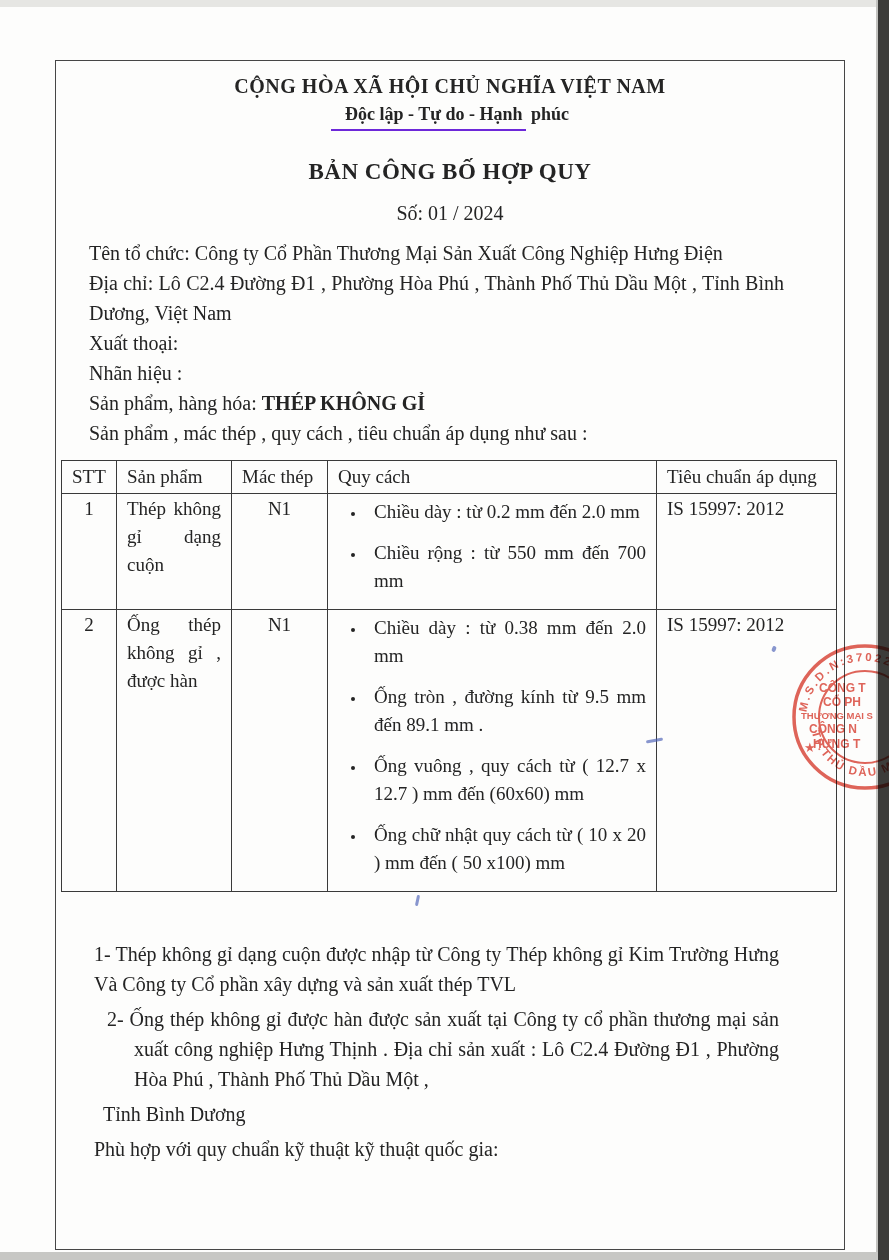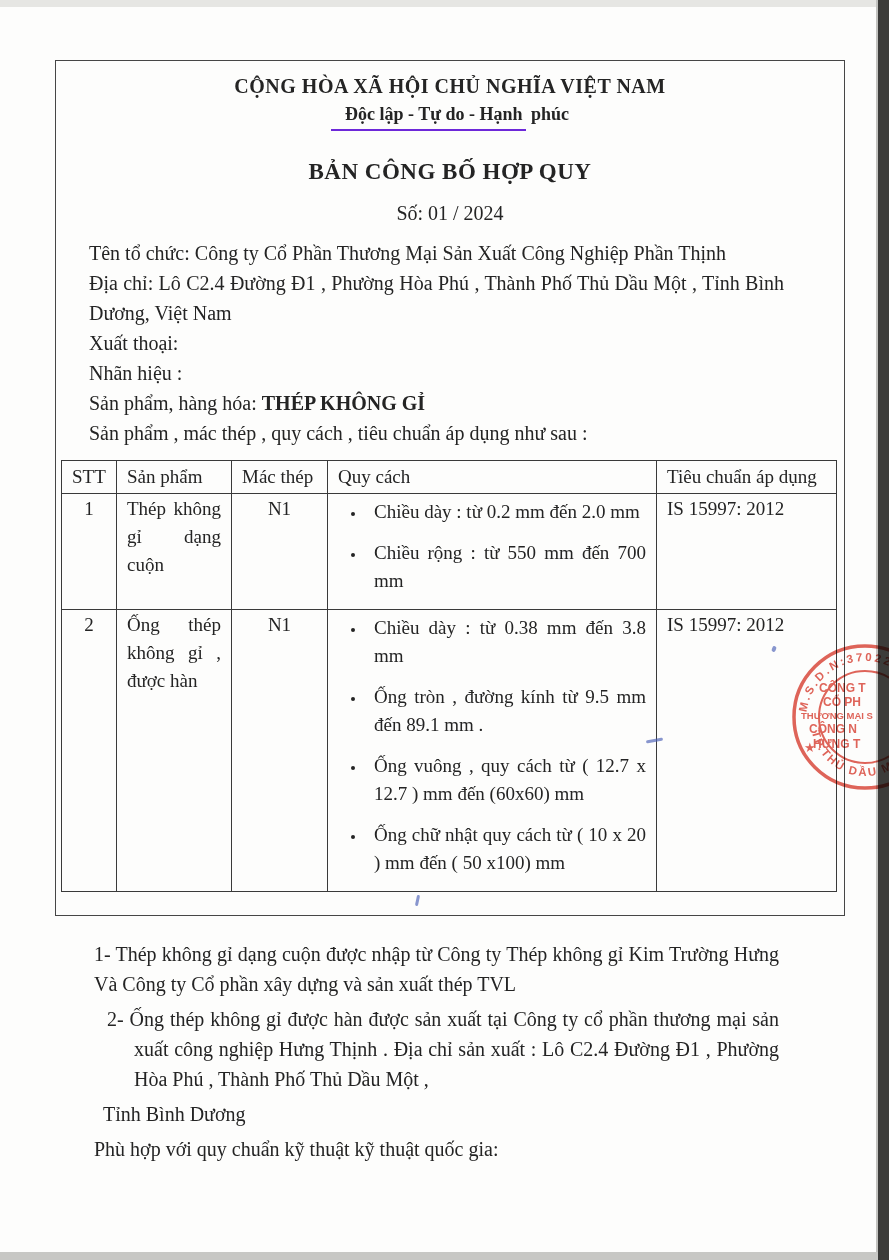--- a/index.html
+++ b/index.html
@@ -9,21 +9,21 @@
     font-family:"Liberation Serif","DejaVu Serif",serif;
   }
   
   .edge-top{position:absolute;left:0;top:0;width:882px;height:7px;background:#e6e6e3;}
   .edge-right-line{position:absolute;right:11px;top:0;width:2px;height:100%;background:#c2c2bf;}
   .edge-right{position:absolute;right:0;top:0;width:11px;height:100%;background:#3c3c3a;}
   .edge-bottom{position:absolute;left:0;top:1252px;width:878px;height:8px;background:#c7c7c4;}
 
   
   .frame{
-    position:absolute;left:55px;top:60px;width:790px;height:856px;
+    position:absolute;left:55px;top:60px;width:790px;height:1190px;
     border:1.5px solid #464646;box-sizing:border-box;
   }
 
   .header{text-align:center;padding-top:12px;}
   .national-title{font-size:20px;font-weight:bold;line-height:26px;letter-spacing:.5px;}
   .motto{margin-top:3px;font-size:18px;font-weight:bold;line-height:24px;}
   .motto .uline{display:inline-block;border-bottom:2px solid #6d28d9;padding:0 4px 3px 14px;}
   .doc-title{margin-top:27px;font-size:23px;font-weight:bold;line-height:28px;letter-spacing:.5px;}
   .doc-number{margin-top:15px;font-size:20px;line-height:24px;}
 
@@ -79,21 +79,21 @@
 <div class="frame">
 
   <div class="header">
     <div class="national-title">CỘNG HÒA XÃ HỘI CHỦ NGHĨA VIỆT NAM</div>
     <div class="motto"><span class="uline">Độc lập - Tự do - Hạnh</span><span> phúc</span></div>
     <div class="doc-title">BẢN CÔNG BỐ HỢP QUY</div>
     <div class="doc-number">Số: 01 / 2024</div>
   </div>
 
   <div class="content">
-    <p>Tên tổ chức: Công ty Cổ Phần Thương Mại Sản Xuất Công Nghiệp Phần Thịnh</p>
+    <p>Tên tổ chức: Công ty Cổ Phần Thương Mại Sản Xuất Công Nghiệp Hưng Điện</p>
     <p>Địa chỉ: Lô C2.4 Đường Đ1 , Phường Hòa Phú , Thành Phố Thủ Dầu Một , Tỉnh Bình Dương, Việt Nam</p>
     <p class="short">Xuất thoại:</p>
     <p class="short indent1">Nhãn hiệu :</p>
     <p class="short indent1"><span>Sản phẩm, hàng hóa: </span><b>THÉP KHÔNG GỈ</b></p>
     <p class="short indent1">Sản phẩm , mác thép , quy cách , tiêu chuẩn áp dụng như sau :</p>
   </div>
 
   <table class="spec">
     <colgroup>
       <col style="width:55px">
@@ -121,21 +121,21 @@
         </ul>
       </td>
       <td>IS 15997: 2012</td>
     </tr>
     <tr>
       <td class="c row2">2</td>
       <td class="cell-justify">Ống thép không gỉ , được hàn</td>
       <td class="c">N1</td>
       <td>
         <ul class="specs">
-          <li>Chiều dày : từ 0.38 mm đến 3.8 mm</li>
+          <li>Chiều dày : từ 0.38 mm đến 2.0 mm</li>
           <li>Ống tròn , đường kính từ 9.5 mm đến 89.1 mm .</li>
           <li>Ống vuông , quy cách từ ( 12.7 x 12.7 ) mm đến (60x60) mm</li>
           <li>Ống chữ nhật quy cách từ ( 10 x 20 ) mm đến ( 50 x100) mm</li>
         </ul>
       </td>
       <td>IS 15997: 2012</td>
     </tr>
   </tbody>
     </table>
 

